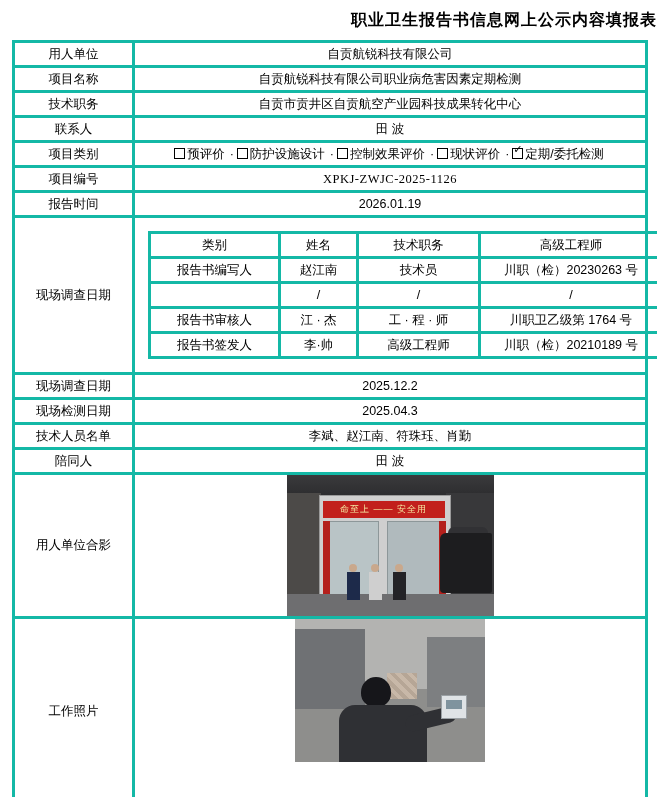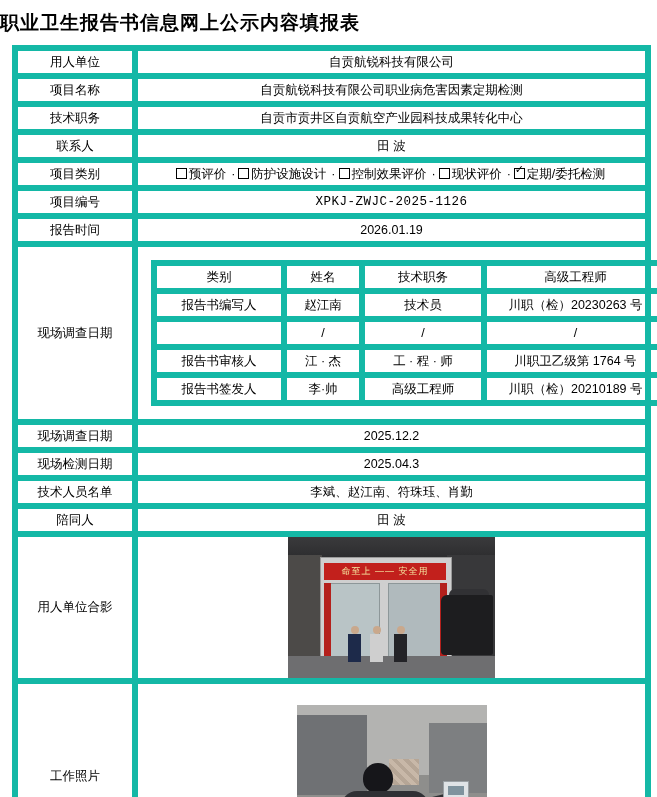--- a/index.html
+++ b/index.html
@@ -14,52 +14,52 @@
     color: #000000;
     overflow: hidden;
   }
   .page {
     position: relative;
     width: 657px;
     height: 797px;
     box-sizing: border-box;
   }
   .title {
-    text-align: left;
-    font-size: 19px;
+    text-align: right;
+    font-size: 16px;
     font-weight: bold;
     letter-spacing: 1px;
     padding-top: 10px;
     padding-bottom: 9px;
     font-family: "Liberation Sans", sans-serif;
   }
   table.main {
     border-collapse: collapse;
     width: 633px;
     margin-left: 12px;
     table-layout: fixed;
   }
   table.main td {
-    border: 6px solid #14b8a6;
+    border: 3px solid #14b8a6;
     font-size: 12.5px;
     text-align: center;
     vertical-align: middle;
     padding: 0;
     height: 22px;
     line-height: 15px;
   }
   .lbl {
     width: 120px;
     font-size: 12.5px;
   }
   .val {
     font-size: 12.5px;
   }
   .mono {
-    font-family: Liberation Mono, monospace;
+    font-family: Liberation Serif, serif;
     font-size: 12px;
     letter-spacing: 0.5px;
     margin-top: 33px;
   }
   .cat-line {
     font-size: 12.5px;
     white-space: nowrap;
   }
   .cat-line span.opt {
     margin-right: 2px;
@@ -96,21 +96,20 @@
     text-align: center;
     vertical-align: middle;
   }
   .nob-top { border-top: none !important; }
   .photo-cell {
     height: 150px;
     padding: 0;
   }
   .photo-wrap {
     display: flex;
-    align-items: center;
     justify-content: center;
     height: 100%;
   }
   
   .photo1 {
     width: 207px;
     height: 141px;
     position: relative;
     background: #2a2a2c;
     overflow: hidden;

